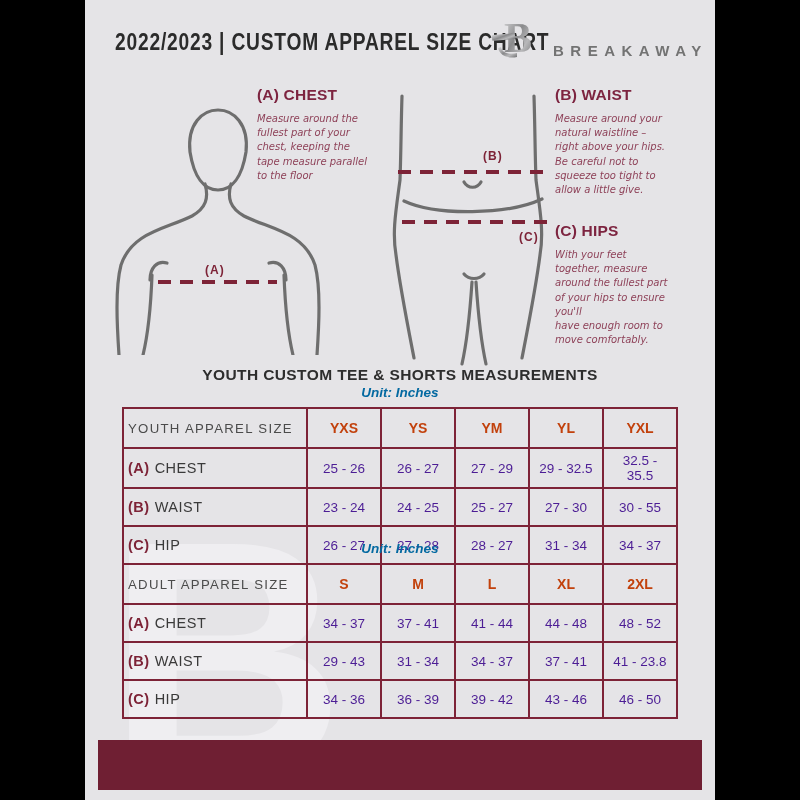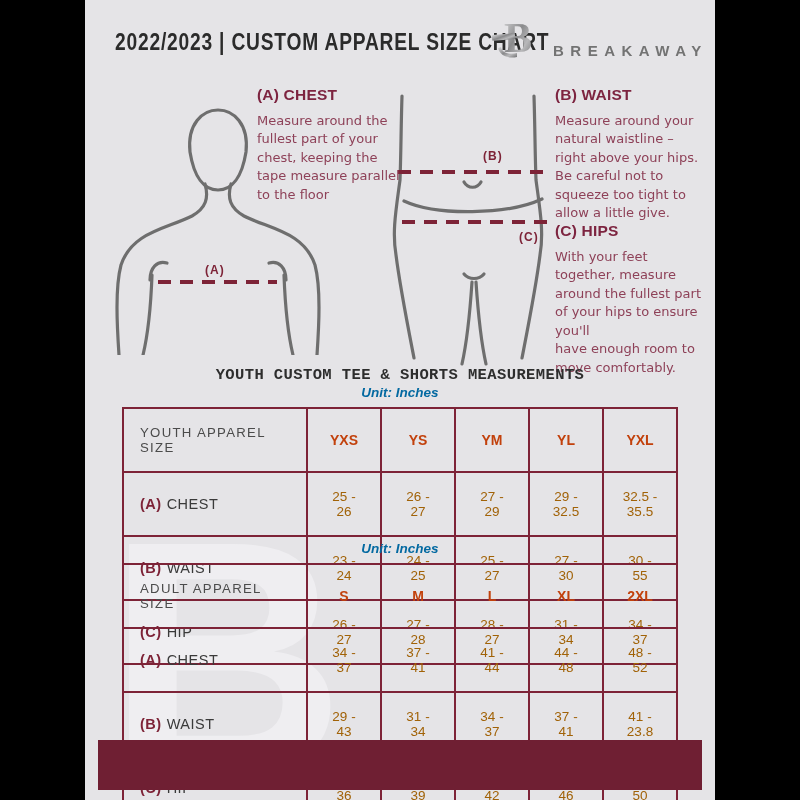--- a/index.html
+++ b/index.html
@@ -13,52 +13,52 @@
   .abs{position:absolute;z-index:1;}
 
   
   .hdr-title{left:30px;top:28px;font-weight:700;font-size:24px;letter-spacing:1px;color:#2b2b2b;
     transform:scaleX(.8);transform-origin:0 50%;white-space:nowrap;}
   .brand{left:468px;top:42px;font-weight:700;font-size:15px;letter-spacing:6.5px;color:#737373;white-space:nowrap;}
   .logo{left:406px;top:14px;width:50px;height:46px;}
 
   
   .guide-h{font-weight:700;font-size:15.5px;color:#7d2440;letter-spacing:.2px;}
-  .guide-p{font-family:"DejaVu Sans",sans-serif;font-size:13px;line-height:1.42;
+  .guide-p{font-family:"DejaVu Sans",sans-serif;font-style:italic;font-size:10px;line-height:1.42;
     color:#8e4158;white-space:pre-line;}
   .fig-label{font-weight:700;font-size:12px;color:#7d2337;letter-spacing:1px;}
 
   .g-chest-h{left:172px;top:86px;}
   .g-chest-p{left:172px;top:112px;width:168px;}
   .g-waist-h{left:470px;top:86px;}
   .g-waist-p{left:470px;top:112px;width:172px;}
   .g-hips-h{left:470px;top:222px;}
   .g-hips-p{left:470px;top:248px;width:176px;}
   .lbl-a{left:120px;top:263px;}
   .lbl-b{left:398px;top:149px;}
   .lbl-c{left:434px;top:230px;}
 
   .fig1{left:25px;top:82px;}
   .fig2{left:303px;top:92px;}
 
   
   .tbl-section{left:0;top:0;width:630px;text-align:center;}
   .sec-youth{top:366px;}
   .sec-adult{top:540px;}
-  .tbl-title{font-weight:700;font-size:15.5px;letter-spacing:.4px;color:#2d2d2d;font-family:Liberation Mono, monospace;}
+  .tbl-title{font-weight:700;font-size:15.5px;letter-spacing:.4px;color:#2d2d2d;}
   .tbl-unit{font-style:italic;font-weight:600;font-size:13.5px;color:#0369a1;margin-top:1px;}
   table.sizes{border-collapse:collapse;margin:7px auto 0;width:554px;table-layout:fixed;}
-  table.sizes th,table.sizes td{border:2px solid #7d2337;padding:16px;}
+  table.sizes th,table.sizes td{border:2px solid #7d2337;padding:4px;}
   table.sizes col.c0{width:184px;}
   table.sizes col.cn{width:74px;}
   th.size{height:30px;font-weight:700;font-size:14px;color:#c2410c;}
   th.lbl{height:30px;font-weight:400;font-size:13.2px;letter-spacing:1.3px;color:#4b4b4b;text-align:left;padding-left:13px;}
   td.lbl{height:28px;text-align:left;padding-left:13px;font-size:14.5px;letter-spacing:.5px;color:#3a3a3a;}
   td.lbl .key{color:#7d2337;font-weight:700;margin-right:5px;}
-  td.val{height:28px;text-align:center;font-size:13.5px;color:#a16207;}
+  td.val{height:28px;text-align:center;font-size:13.5px;color:#4c1d95;}
 
   .footer-bar{left:13px;top:740px;width:604px;height:50px;background:#6f1f33;z-index:2;}
 
   svg .body-line{fill:none;stroke:#6e6e6e;stroke-width:3.2;stroke-linecap:round;}
   svg .dash{stroke:#7d2337;stroke-width:4;stroke-dasharray:13 9;}
 </style>
 </head>
 <body>
 
 <div class="stage">

